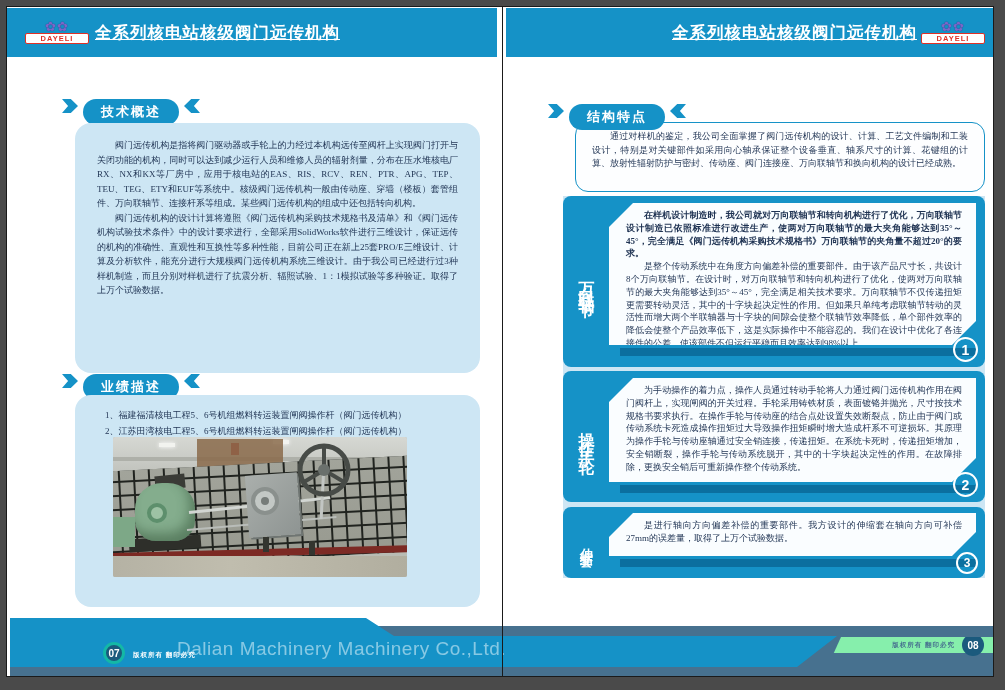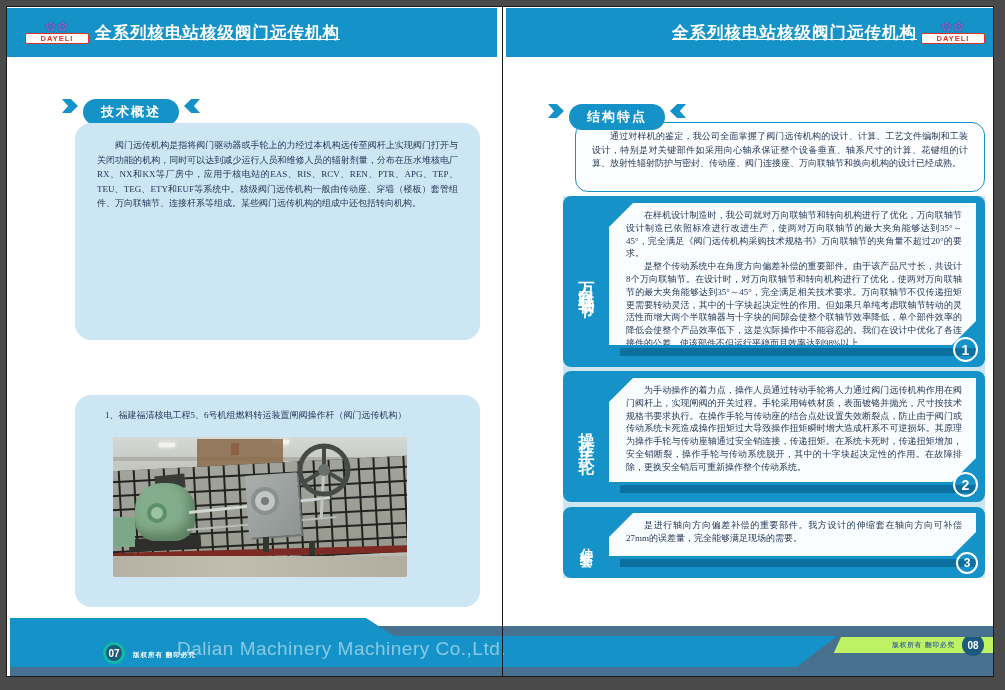--- a/index.html
+++ b/index.html
@@ -28,21 +28,21 @@
 
   
   .badge-row{display:flex;align-items:center;gap:5px;}
   .badge-arrow{width:16px;height:14px;background:var(--primary);}
   .arrow-to-right{clip-path:polygon(0 0,55% 0,100% 50%,55% 100%,0 100%,38% 50%);}
   .arrow-to-left{clip-path:polygon(45% 0,100% 0,62% 50%,100% 100%,45% 100%,0 50%);}
   .pill{background:var(--primary);color:#fff;border-radius:13px;height:26px;display:flex;align-items:center;padding:0 18px;font-weight:bold;font-size:13px;letter-spacing:2px;white-space:nowrap;margin-top:12px;}
 
   
   .softbox{background:var(--panel);border-radius:16px;}
-  .box1{left:68px;top:116px;width:405px;height:217px;padding:15px 22px 10px;}
+  .box1{left:68px;top:116px;width:405px;height:250px;padding:15px 22px 10px;}
   .box2{left:68px;top:388px;width:405px;height:212px;padding:12px 22px 10px;}
   .bodytext{font-family:"Liberation Serif",serif;font-size:9px;line-height:14.5px;color:var(--navy);text-align:justify;}
   .bodytext p{text-indent:2em;}
   .perf-item{font-family:"Liberation Serif",serif;font-size:9px;line-height:16px;color:var(--navy);margin-left:8px;white-space:nowrap;}
 
   
   .introbox{left:568px;top:115px;width:410px;height:70px;background:#fdfeff;border:1.5px solid var(--primary);border-radius:13px;padding:7px 16px 6px;}
   .introbox .bodytext{line-height:13.5px;}
 
   
@@ -55,21 +55,21 @@
   .feat-panel{position:absolute;left:46px;right:9px;background:#fafdff;clip-path:polygon(24px 0,100% 0,100% calc(100% - 24px),calc(100% - 24px) 100%,0 100%,0 24px);padding:6px 14px 4px 17px;overflow:hidden;}
   .feat-panel .bodytext{font-size:9px;line-height:12.8px;}
   .feat-stripe{position:absolute;left:57px;right:9px;height:8px;background:var(--deep);}
   .feat-num{position:absolute;right:7px;bottom:5px;width:25px;height:25px;border:2px solid #fff;border-radius:50%;color:#fff;font-size:14px;font-weight:bold;display:flex;align-items:center;justify-content:center;}
   .feat3 .feat-num{width:22px;height:22px;bottom:4px;font-size:12px;}
 
   
   .f-slate-right{left:370px;top:619px;width:616px;height:50px;background:var(--slate);}
   .f-slate-left{left:3px;top:660px;width:370px;height:9px;background:var(--slate);}
   .f-blue{left:3px;top:604px;width:850px;height:56px;background:var(--primary);clip-path:polygon(0 7px,356px 7px,384px 25px,827px 25px,787px 56px,0 56px);}
-  .f-white-stripe{left:820px;top:630px;width:166px;height:16px;background:#bef264;clip-path:polygon(14px 0,166px 0,166px 31px,0 31px);display:flex;align-items:center;justify-content:flex-end;gap:7px;padding-right:9px;}
+  .f-white-stripe{left:820px;top:630px;width:166px;height:16px;background:#86efac;clip-path:polygon(14px 0,166px 0,166px 31px,0 31px);display:flex;align-items:center;justify-content:flex-end;gap:7px;padding-right:9px;}
   .pagenum{width:22px;height:22px;border-radius:50%;background:var(--badge_navy);color:#fff;font-size:10px;font-weight:bold;display:flex;align-items:center;justify-content:center;}
   .pagenum-left{left:96px;top:635px;border:3px solid #14b8a6;}
   .copyright{font-size:6.5px;font-weight:bold;letter-spacing:1px;white-space:nowrap;}
   .copyright-left{left:126px;top:644px;color:#fff;}
   .copyright-right{color:var(--slate);}
   .company{left:170px;top:631px;font-size:19px;letter-spacing:0.5px;color:var(--company_text);white-space:nowrap;}
 
   
   .photo{left:106px;top:430px;width:294px;height:140px;background:#b9bcb4;border-radius:2px;overflow:hidden;}
   .ph{position:absolute;}
@@ -112,25 +112,32 @@
   </div>
 
   <div class="abs badge-row" style="left:55px;top:80px;">
     <span class="badge-arrow arrow-to-right"></span>
     <span class="pill">技术概述</span>
     <span class="badge-arrow arrow-to-left"></span>
   </div>
 
   <div class="abs softbox box1 bodytext">
     <p>阀门远传机构是指将阀门驱动器或手轮上的力经过本机构远传至阀杆上实现阀门打开与关闭功能的机构，同时可以达到减少运行人员和维修人员的辐射剂量，分布在压水堆核电厂RX、NX和KX等厂房中，应用于核电站的EAS、RIS、RCV、REN、PTR、APG、TEP、TEU、TEG、ETY和EUF等系统中。核级阀门远传机构一般由传动座、穿墙（楼板）套管组件、万向联轴节、连接杆系等组成。某些阀门远传机构的组成中还包括转向机构。</p>
-  </div>
-
+    <p>阀门远传机构的设计计算将遵照《阀门远传机构采购技术规格书及清单》和《阀门远传机构试验技术条件》中的设计要求进行，全部采用SolidWorks软件进行三维设计，保证远传的机构的准确性、直观性和互换性等多种性能，目前公司正在新上25套PRO/E三维设计、计算及分析软件，能充分进行大规模阀门远传机构系统三维设计。由于我公司已经进行过3种样机制造，而且分别对样机进行了抗震分析、辐照试验、1：1模拟试验等多种验证。取得了上万个试验数据。</p>
+  </div>
+
+  <div class="abs badge-row" style="left:55px;top:355px;">
+    <span class="badge-arrow arrow-to-right"></span>
+    <span class="pill">业绩描述</span>
+    <span class="badge-arrow arrow-to-left"></span>
+  </div>
 
   <div class="abs softbox box2">
     <div class="perf-item">1、福建福清核电工程5、6号机组燃料转运装置闸阀操作杆（阀门远传机构）</div>
+    <div class="perf-item">2、江苏田湾核电工程5、6号机组燃料转运装置闸阀操作杆（阀门远传机构）</div>
   </div>
 
   <div class="abs photo">
     <div class="ph ph-ceiling"></div>
     <div class="ph ph-beam"></div>
     <div class="ph ph-lamp" style="left:46px;"></div>
     <div class="ph ph-lamp" style="left:160px;top:3px;"></div>
     <div class="ph ph-sign"></div>
     <div class="ph ph-crate"></div>
     <div class="ph ph-grid"></div>
@@ -174,40 +181,40 @@
     <span class="badge-arrow arrow-to-right"></span>
     <span class="pill">结构特点</span>
     <span class="badge-arrow arrow-to-left"></span>
   </div>
 
   <div class="abs feat-backing"></div>
 
   <div class="abs feat feat1" style="top:189px;height:171px;">
     <div class="feat-label fl-1">万向联轴节</div>
     <div class="feat-panel" style="top:7px;height:142px;">
-      <p class="bodytext" style="text-indent:2em;">在样机设计制造时，我公司就对万向联轴节和转向机构进行了优化，万向联轴节设计制造已依照标准进行改进生产，使两对万向联轴节的最大夹角能够达到35°～45°，完全满足《阀门远传机构采购技术规格书》万向联轴节的夹角量不超过20°的要求。</p>
+      <p class="bodytext" style="text-indent:2em;font-weight:bold;">在样机设计制造时，我公司就对万向联轴节和转向机构进行了优化，万向联轴节设计制造已依照标准进行改进生产，使两对万向联轴节的最大夹角能够达到35°～45°，完全满足《阀门远传机构采购技术规格书》万向联轴节的夹角量不超过20°的要求。</p>
       <p class="bodytext" style="text-indent:2em;">是整个传动系统中在角度方向偏差补偿的重要部件。由于该产品尺寸长，共设计8个万向联轴节。在设计时，对万向联轴节和转向机构进行了优化，使两对万向联轴节的最大夹角能够达到35°～45°，完全满足相关技术要求。万向联轴节不仅传递扭矩更需要转动灵活，其中的十字块起决定性的作用。但如果只单纯考虑联轴节转动的灵活性而增大两个半联轴器与十字块的间隙会使整个联轴节效率降低，单个部件效率的降低会使整个产品效率低下，这是实际操作中不能容忍的。我们在设计中优化了各连接件的公差，使该部件不但运行平稳而且效率达到98%以上。</p>
     </div>
     <div class="feat-stripe" style="top:152px;"></div>
     <div class="feat-num">1</div>
   </div>
 
   <div class="abs feat feat2" style="top:364px;height:131px;">
     <div class="feat-label fl-2">操作手轮</div>
     <div class="feat-panel" style="top:7px;height:104px;">
       <p class="bodytext" style="text-indent:2em;">为手动操作的着力点，操作人员通过转动手轮将人力通过阀门远传机构作用在阀门阀杆上，实现闸阀的开关过程。手轮采用铸铁材质，表面镀铬并抛光，尺寸按技术规格书要求执行。在操作手轮与传动座的结合点处设置失效断裂点，防止由于阀门或传动系统卡死造成操作扭矩过大导致操作扭矩瞬时增大造成杆系不可逆损坏。其原理为操作手轮与传动座轴通过安全销连接，传递扭矩。在系统卡死时，传递扭矩增加，安全销断裂，操作手轮与传动系统脱开，其中的十字块起决定性的作用。在故障排除，更换安全销后可重新操作整个传动系统。</p>
     </div>
     <div class="feat-stripe" style="top:114px;"></div>
     <div class="feat-num">2</div>
   </div>
 
   <div class="abs feat feat3" style="top:500px;height:71px;">
     <div class="feat-label fl-3">伸缩套</div>
     <div class="feat-panel" style="top:6px;height:43px;">
-      <p class="bodytext" style="text-indent:2em;">是进行轴向方向偏差补偿的重要部件。我方设计的伸缩套在轴向方向可补偿27mm的误差量，完全能够满足现场的需要。</p>
+      <p class="bodytext" style="text-indent:2em;">是进行轴向方向偏差补偿的重要部件。我方设计的伸缩套在轴向方向可补偿27mm的误差量，取得了上万个试验数据。</p>
     </div>
     <div class="feat-stripe" style="top:52px;"></div>
     <div class="feat-num">3</div>
   </div>
 
   <div class="abs f-slate-right"></div>
   <div class="abs f-slate-left"></div>
   <div class="abs f-blue"></div>
 
   <div class="abs pagenum pagenum-left">07</div>

